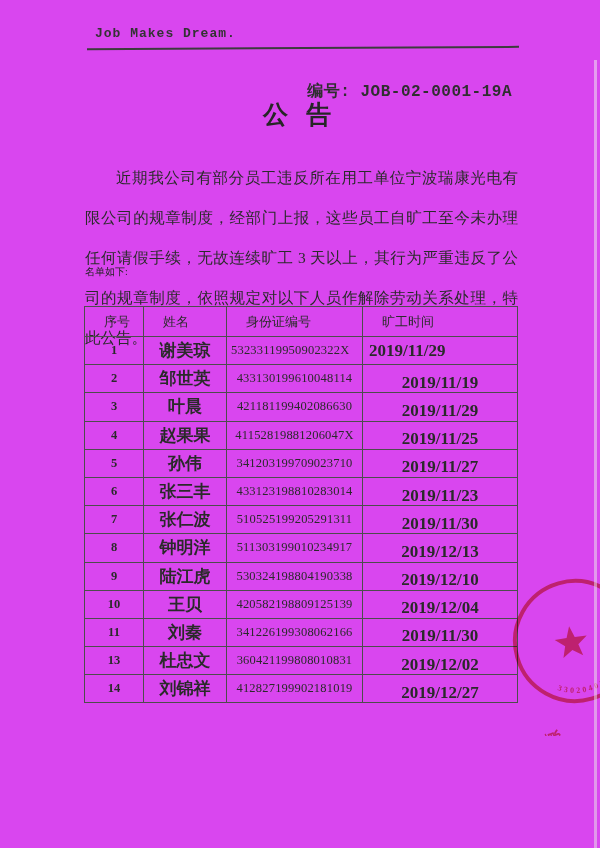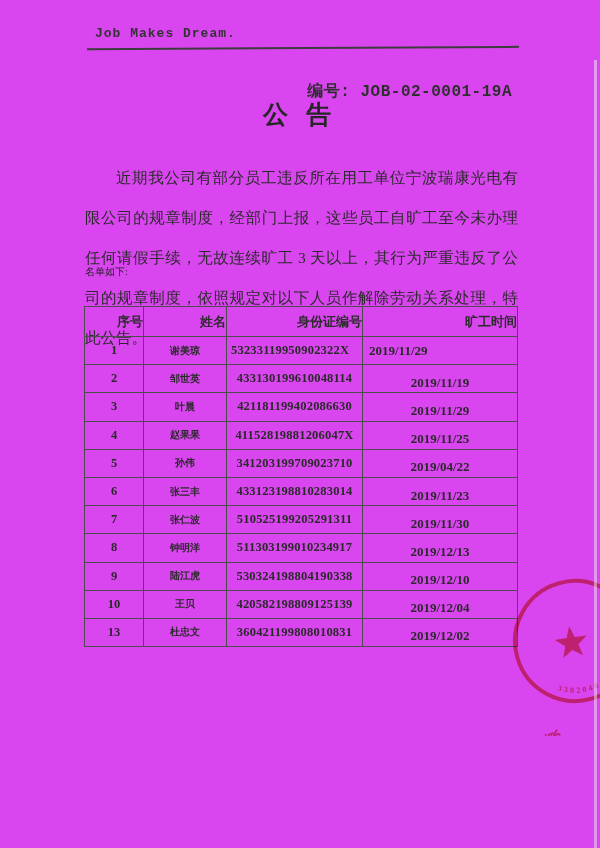--- a/index.html
+++ b/index.html
@@ -46,25 +46,25 @@
     position:absolute;left:85px;top:265px;
     font-size:10px;font-weight:400;color:#222;
   }
 
   
   .tbl-wrap{position:absolute;left:84px;top:306px;}
   table{border-collapse:collapse;table-layout:fixed;width:433px;}
   th,td{border:1px solid #4d4d4d;padding:0;overflow:hidden;white-space:nowrap;}
   thead tr{height:30px;}
   tbody tr{height:28.2px;}
-  th{font-weight:700;font-size:13px;color:#2c2c2c;text-align:right;padding-left:19px;}
+  th{font-weight:400;font-size:13px;color:#2c2c2c;text-align:left;padding-left:19px;}
   td.no{text-align:center;font-size:12.5px;font-weight:600;}
-  td.nm{text-align:center;font-size:10px;font-weight:700;}
-  td.id{text-align:center;font-size:12.5px;font-weight:700;letter-spacing:0.2px;}
-  td.dt{text-align:center;font-size:13px;font-weight:700;}
+  td.nm{text-align:center;font-size:17px;font-weight:700;}
+  td.id{text-align:center;font-size:12.5px;font-weight:400;letter-spacing:0.2px;}
+  td.dt{text-align:center;font-size:17px;font-weight:700;}
   tr.first-row td.id{text-align:left;padding-left:4px;}
   tr.first-row td.dt{text-align:left;padding-left:6px;}
   tbody tr:not(.first-row) td.dt span{position:relative;top:4px;display:inline-block;}
 
   
   .stamp{
     position:absolute;left:480px;top:546px;width:190px;height:190px;
     mix-blend-mode:multiply;pointer-events:none;
   }
 
@@ -127,21 +127,21 @@
           <tr>
       <td class="no">4</td>
       <td class="nm">赵果果</td>
       <td class="id">41152819881206047X</td>
       <td class="dt"><span>2019/11/25</span></td>
     </tr>
           <tr>
       <td class="no">5</td>
       <td class="nm">孙伟</td>
       <td class="id">341203199709023710</td>
-      <td class="dt"><span>2019/04/22</span></td>
+      <td class="dt"><span>2019/11/27</span></td>
     </tr>
           <tr>
       <td class="no">6</td>
       <td class="nm">张三丰</td>
       <td class="id">433123198810283014</td>
       <td class="dt"><span>2019/11/23</span></td>
     </tr>
           <tr>
       <td class="no">7</td>
       <td class="nm">张仁波</td>
@@ -160,24 +160,36 @@
       <td class="id">530324198804190338</td>
       <td class="dt"><span>2019/12/10</span></td>
     </tr>
           <tr>
       <td class="no">10</td>
       <td class="nm">王贝</td>
       <td class="id">420582198809125139</td>
       <td class="dt"><span>2019/12/04</span></td>
     </tr>
           <tr>
+      <td class="no">11</td>
+      <td class="nm">刘秦</td>
+      <td class="id">341226199308062166</td>
+      <td class="dt"><span>2019/11/30</span></td>
+    </tr>
+          <tr>
       <td class="no">13</td>
       <td class="nm">杜忠文</td>
       <td class="id">360421199808010831</td>
       <td class="dt"><span>2019/12/02</span></td>
+    </tr>
+          <tr>
+      <td class="no">14</td>
+      <td class="nm">刘锦祥</td>
+      <td class="id">412827199902181019</td>
+      <td class="dt"><span>2019/12/27</span></td>
     </tr>
         </tbody>
     </table>
   </div>
 
   <svg class="stamp" viewBox="0 0 190 190">
     <g transform="rotate(-16 95 95)" opacity="0.78">
       <circle cx="95" cy="95" r="60" fill="none" stroke="#d85050" stroke-width="4"></circle>
       <path id="seal-top-arc" d="M 95,137 A 42,42 0 1 1 94.97,137" fill="none"></path>
       <path id="seal-bot-arc" d="M 43,95 A 52,52 0 0 0 147,95" fill="none"></path>

